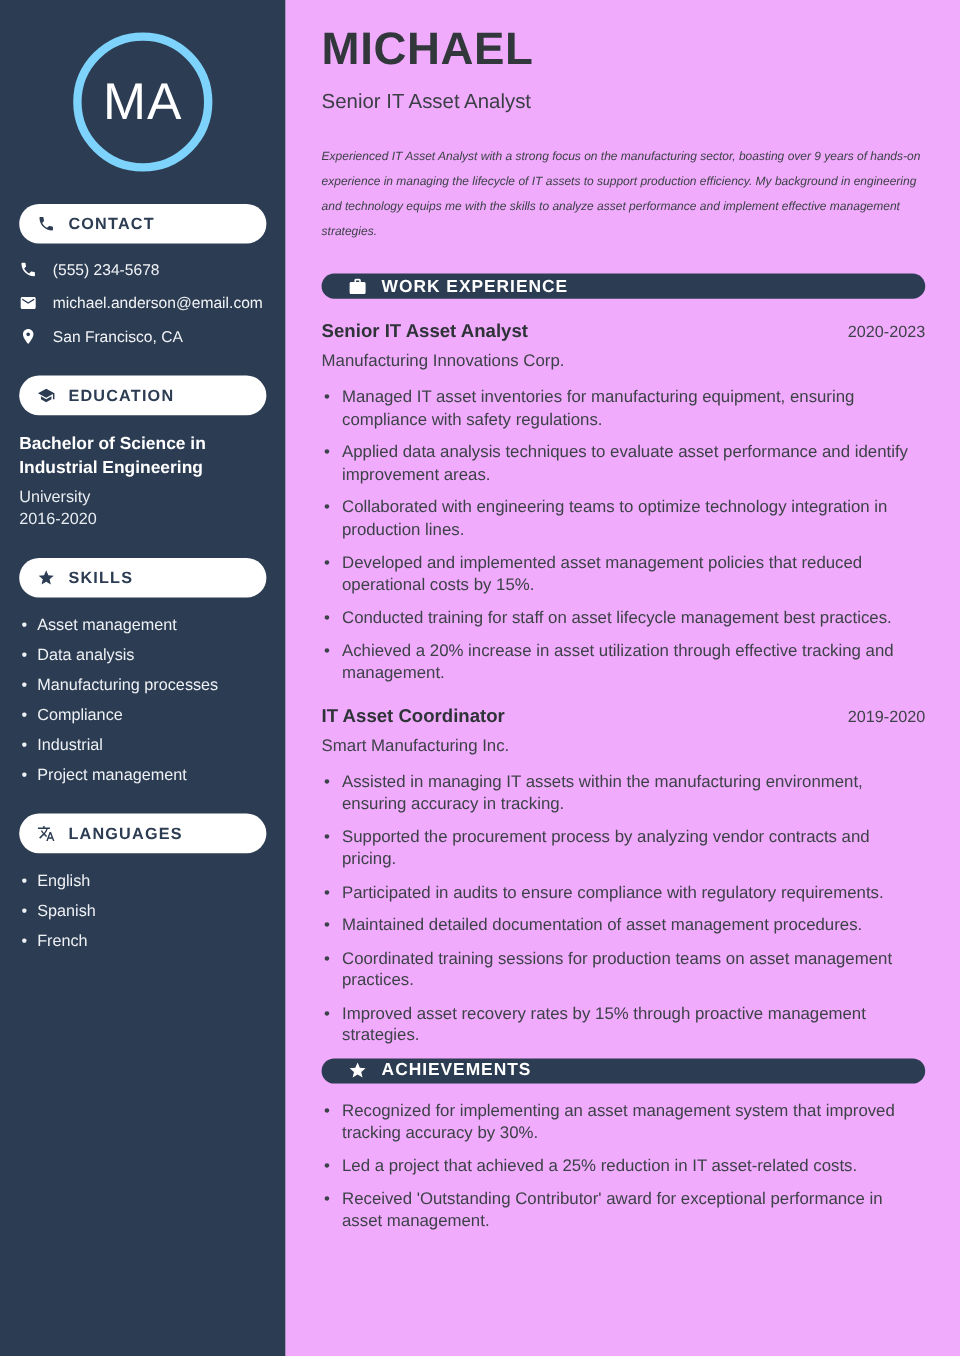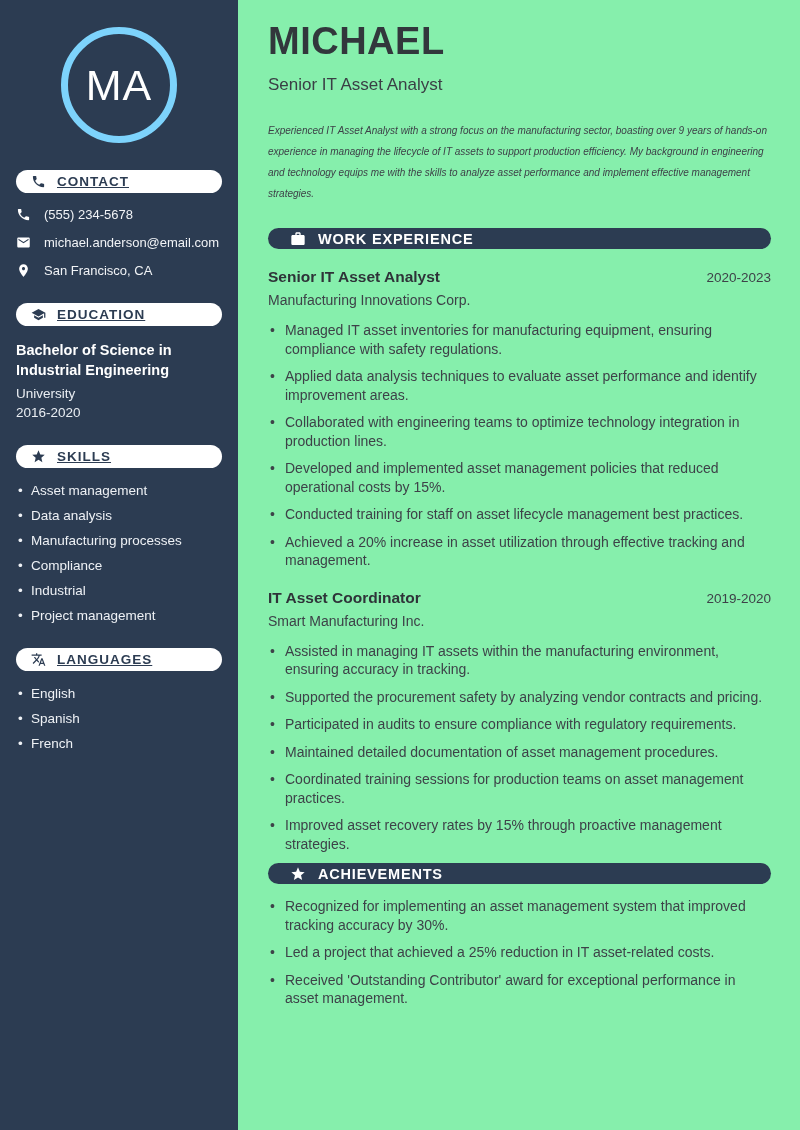--- a/index.html
+++ b/index.html
@@ -29,28 +29,27 @@
   .avatar-initials {
     font-size: 43px;
     font-weight: 400;
     letter-spacing: 1px;
     color: #ffffff;
   }
   .side-pill {
     background: #ffffff;
     color: #2c3c52;
     border-radius: 17px;
-    height: 23px;
+    height: 33px;
     display: flex; align-items: center;
     gap: 11px;
     padding: 0 15px;
     font-weight: 700;
     font-size: 13.5px;
     letter-spacing: 1px;
-    text-decoration: underline;
   }
   .side-pill svg { width: 15px; height: 15px; flex: 0 0 auto; }
   .pill-contact { margin-top: 27px; }
   .pill-other { margin-top: 24px; }
 
   .contact-list { margin-top: 13px; }
   .contact-item {
     display: flex; align-items: center;
     gap: 13px;
     margin-bottom: 11px;
@@ -81,21 +80,21 @@
   }
   .side-list li::before {
     content: "\2022";
     position: absolute; left: 2px; top: 0;
     color: #eef1f5;
   }
 
   
   .main {
     flex: 1;
-    background: #86efac;
+    background: #f0abfc;
     padding: 23px 29px 0 30px;
   }
   .name {
     font-size: 38px;
     font-weight: 700;
     line-height: 37px;
     letter-spacing: 0.5px;
     color: #32373c;
   }
   .headline {
@@ -254,21 +253,21 @@
     <li>Achieved a 20% increase in asset utilization through effective tracking and management.</li>
   </ul>
 
   <div class="job-header">
     <span class="job-title">IT Asset Coordinator</span>
     <span class="job-dates">2019-2020</span>
   </div>
   <div class="job-company">Smart Manufacturing Inc.</div>
   <ul class="bullets tight">
     <li>Assisted in managing IT assets within the manufacturing environment, ensuring accuracy in tracking.</li>
-    <li>Supported the procurement safety by analyzing vendor contracts and pricing.</li>
+    <li>Supported the procurement process by analyzing vendor contracts and pricing.</li>
     <li>Participated in audits to ensure compliance with regulatory requirements.</li>
     <li>Maintained detailed documentation of asset management procedures.</li>
     <li>Coordinated training sessions for production teams on asset management practices.</li>
     <li>Improved asset recovery rates by 15% through proactive management strategies.</li>
   </ul>
 
   <div class="main-pill pill-achievements">
     <svg viewBox="0 0 24 24" fill="currentColor">
         <path d="M12 17.27L18.18 21l-1.64-7.03L22 9.24l-7.19-.61L12 2 9.19 8.63 2 9.24l5.46 4.73L5.82 21z"></path>
       </svg>

